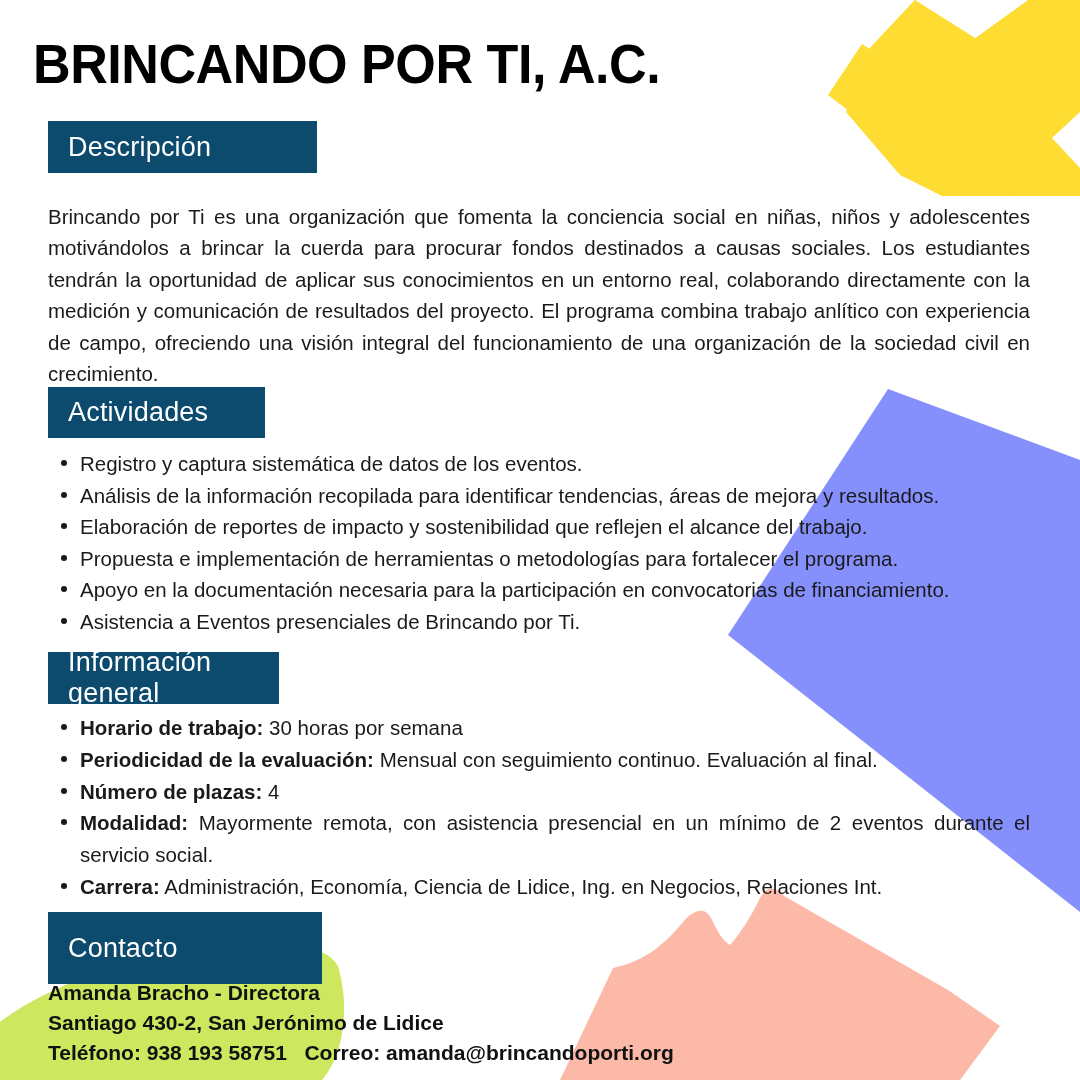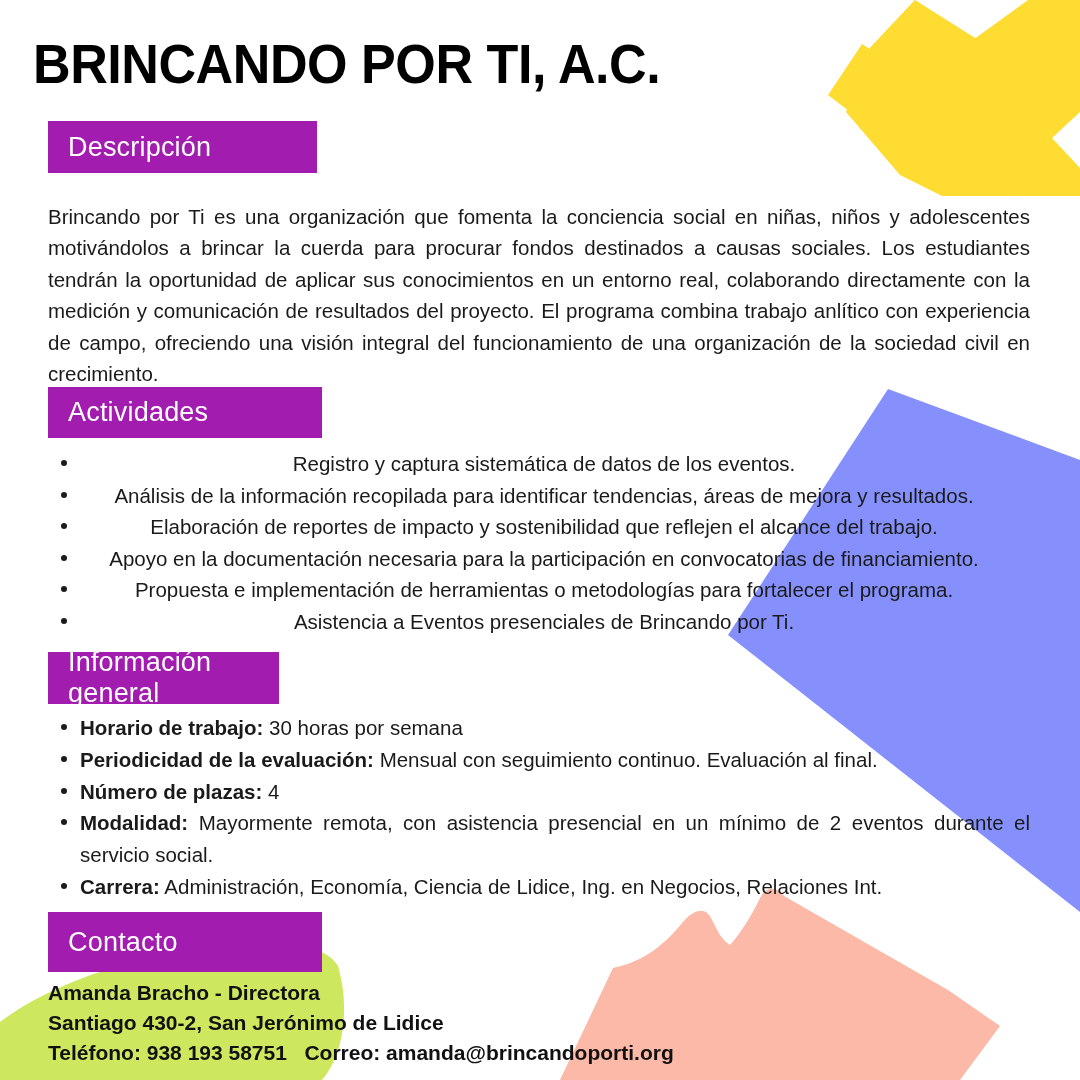--- a/index.html
+++ b/index.html
@@ -48,34 +48,34 @@
     letter-spacing: -0.5px;
     color: #000000;
     transform: scaleX(0.93);
     transform-origin: left center;
     white-space: nowrap;
   }
 
   
   .label-box {
     position: absolute;
-    background: #a21caf;
+    background: #0c4a6e;
     color: #ffffff;
     display: flex;
     align-items: center;
     box-sizing: border-box;
     padding-left: 20px;
     font-size: 27px;
     font-weight: 400;
     letter-spacing: 0.2px;
   }
   .label-descripcion { left: 48px; top: 121px; width: 269px; height: 52px; }
-  .label-actividades { left: 48px; top: 387px; width: 274px; height: 51px; }
+  .label-actividades { left: 48px; top: 387px; width: 217px; height: 51px; }
   .label-informacion { left: 48px; top: 652px; width: 231px; height: 52px; }
-  .label-contacto    { left: 48px; top: 912px; width: 274px; height: 60px; }
+  .label-contacto    { left: 48px; top: 912px; width: 274px; height: 72px; }
 
   
   .desc-paragraph {
     position: absolute;
     left: 48px;
     top: 180px;
     width: 982px;
     font-size: 20.5px;
     line-height: 31.5px;
     color: #1a1a1a;
@@ -105,21 +105,20 @@
     border-radius: 50%;
     background: #1a1a1a;
   }
 
   .list-actividades {
     left: 48px;
     top: 448px;
     width: 960px;
     font-size: 20.5px;
     line-height: 31px;
-    text-align: center;
   }
   .list-actividades li { margin-bottom: 0.5px; }
 
   .list-informacion {
     left: 48px;
     top: 712px;
     width: 982px;
     font-size: 20.5px;
     line-height: 31.8px;
   }
@@ -166,22 +165,22 @@
     <div class="label-box label-descripcion">Descripción</div>
 
     <p class="desc-paragraph">Brincando por Ti es una organización que fomenta la conciencia social en niñas, niños y adolescentes motivándolos a brincar la cuerda para procurar fondos destinados a causas sociales. Los estudiantes tendrán la oportunidad de aplicar sus conocimientos en un entorno real, colaborando directamente con la medición y comunicación de resultados del proyecto. El programa combina trabajo anlítico con experiencia de campo, ofreciendo una visión integral del funcionamiento de una organización de la sociedad civil en crecimiento.</p>
 
     <div class="label-box label-actividades">Actividades</div>
 
     <ul class="bullets list-actividades">
         <li>Registro y captura sistemática de datos de los eventos.</li>
         <li>Análisis de la información recopilada para identificar tendencias, áreas de mejora y resultados.</li>
         <li>Elaboración de reportes de impacto y sostenibilidad que reflejen el alcance del trabajo.</li>
+        <li>Propuesta e implementación de herramientas o metodologías para fortalecer el programa.</li>
         <li>Apoyo en la documentación necesaria para la participación en convocatorias de financiamiento.</li>
-        <li>Propuesta e implementación de herramientas o metodologías para fortalecer el programa.</li>
         <li>Asistencia a Eventos presenciales de Brincando por Ti.</li>
       </ul>
 
     <div class="label-box label-informacion">Información general</div>
 
     <ul class="bullets list-informacion">
         <li><b>Horario de trabajo:</b><span> 30 horas por semana</span></li>
         <li><b>Periodicidad de la evaluación:</b><span> Mensual con seguimiento continuo. Evaluación al final.</span></li>
         <li><b>Número de plazas:</b><span> 4</span></li>
         <li><b>Modalidad:</b><span> Mayormente remota, con asistencia presencial en un mínimo de 2 eventos durante el servicio social.</span></li>

